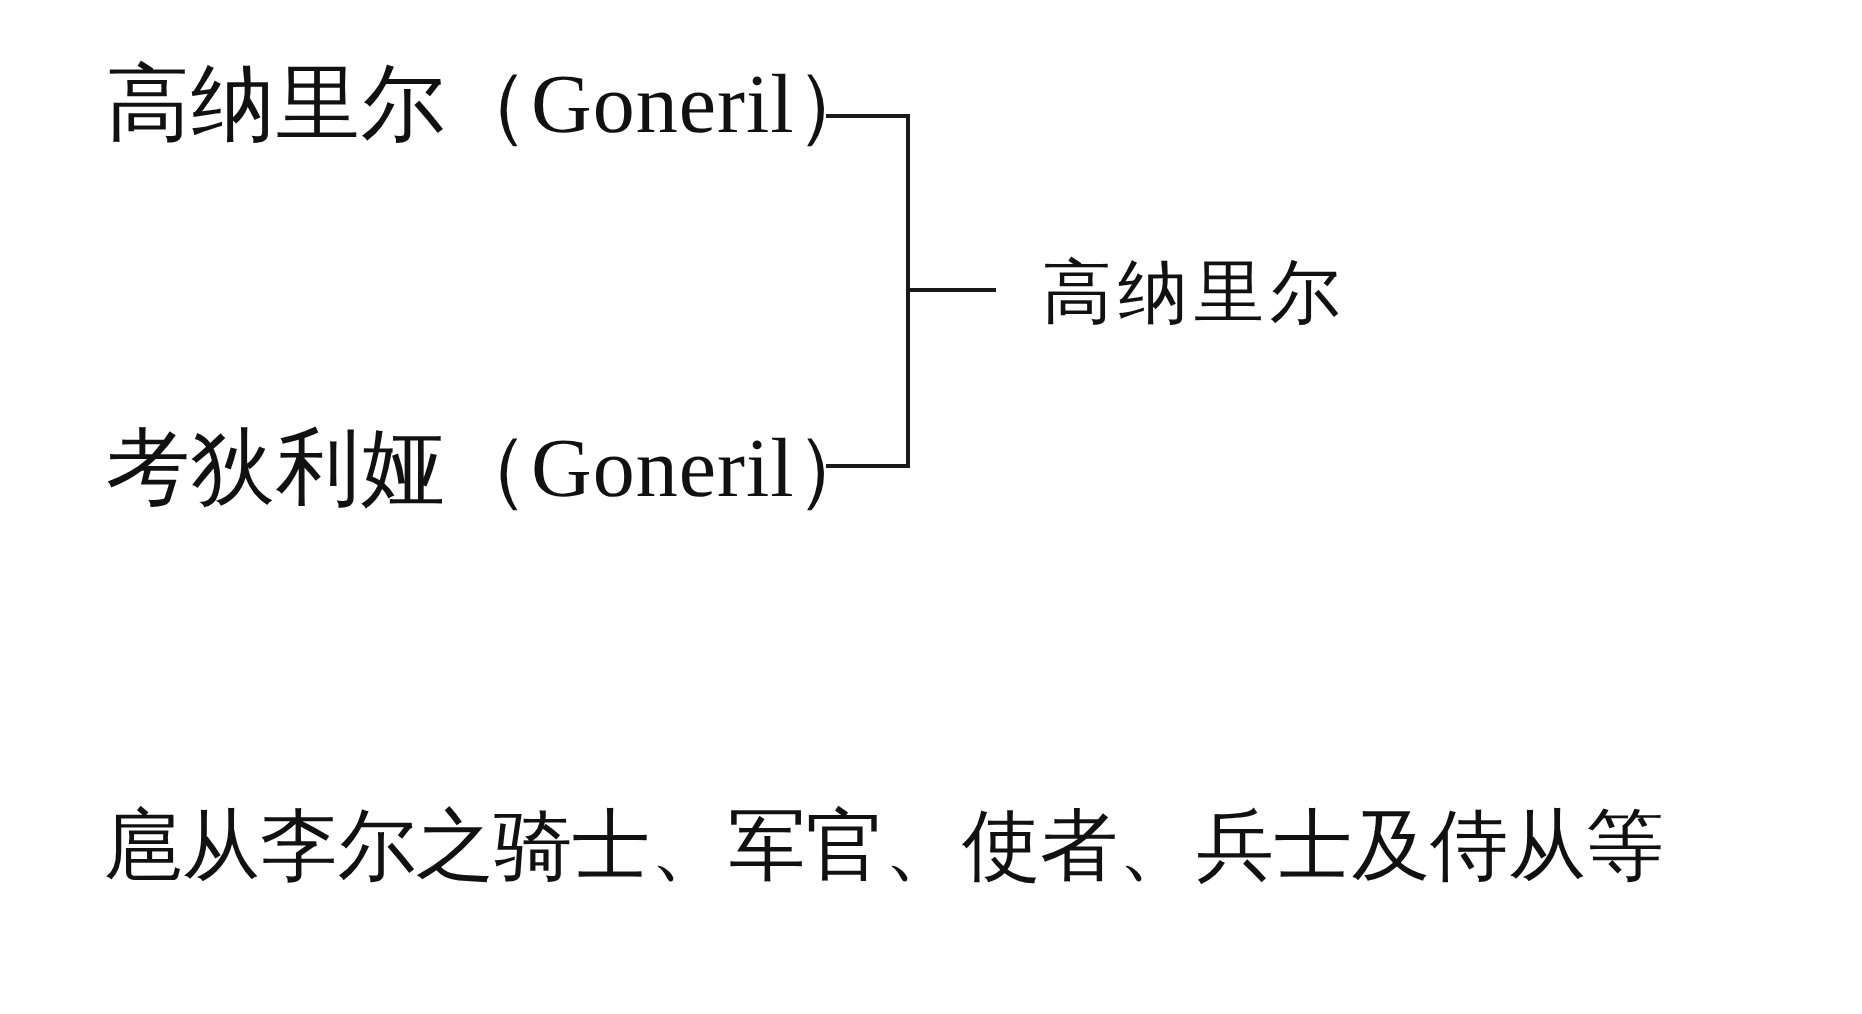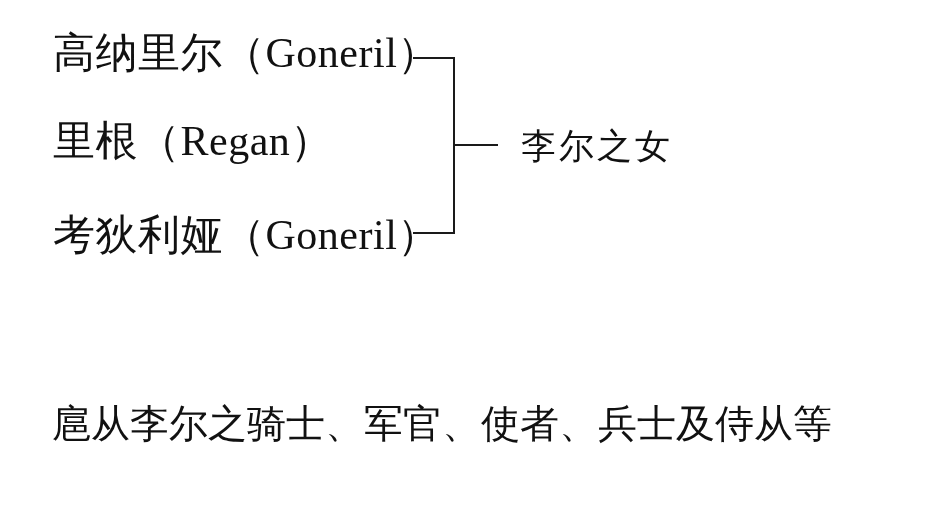--- a/index.html
+++ b/index.html
@@ -59,29 +59,28 @@
     text-align: center;
   }
 </style>
 </head>
 <body>
 
 <div class="page">
 
   <div class="daughter-name row1">高纳里尔（Goneril）</div>
 
-  <div class="daughter-name row2">里根（Regan）</div>
 
   <div class="daughter-name row3">考狄利娅（Goneril）</div>
 
   <div class="bracket-line bracket-top"></div>
 
   <div class="bracket-line bracket-vert"></div>
 
   <div class="bracket-line bracket-mid"></div>
 
   <div class="bracket-line bracket-bottom"></div>
 
-  <div class="group-label">李尔之女</div>
+  <div class="group-label">高纳里尔</div>
 
   <div class="retinue-text">扈从李尔之骑士、军官、使者、兵士及侍从等</div>
 
 </div>
 
 </body></html>

